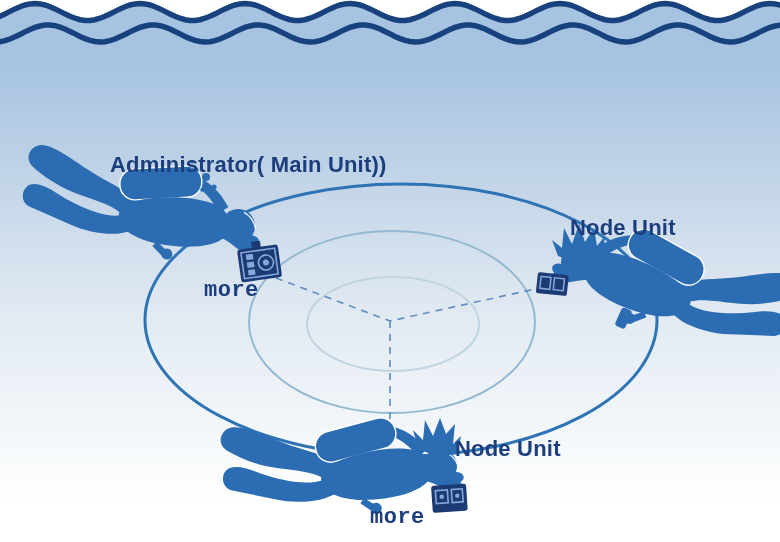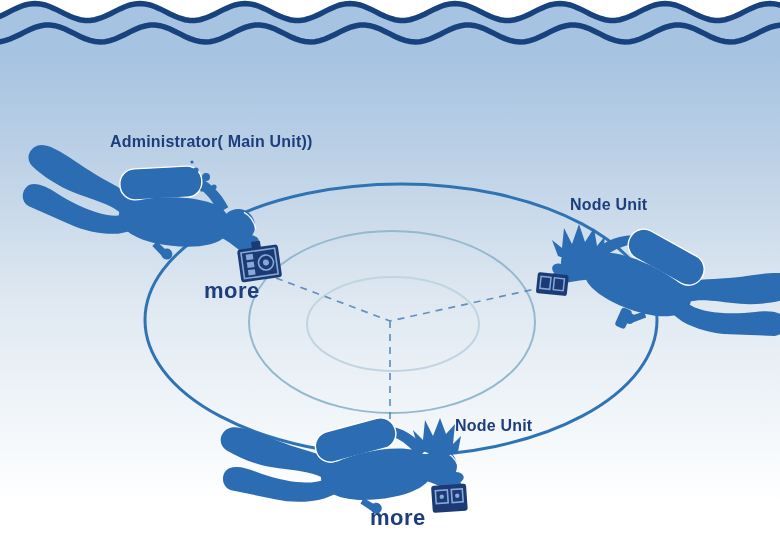--- a/index.html
+++ b/index.html
@@ -9,22 +9,22 @@
       #a6c3e1 0px, #a6c3e1 55px, #bdd1e6 160px,
       #dfe8f1 300px, #f3f7fa 430px, #ffffff 505px, #ffffff 542px);
     font-family:"Liberation Sans",sans-serif;
   }
   .stage{position:absolute;inset:0;width:780px;height:542px;}
   svg.scene{position:absolute;left:0;top:0;}
   .label{
     position:absolute;font-weight:bold;color:#1c3e7c;
     white-space:nowrap;line-height:1;user-select:none;
   }
-  .label-lg{font-size:16px;letter-spacing:0.2px;}
-  .label-more{font-size:22px;letter-spacing:0.5px;}
+  .label-lg{font-size:22px;letter-spacing:0.2px;margin-top:20px;}
+  .label-more{font-size:22px;letter-spacing:0.5px;font-family:Liberation Mono, monospace;}
 </style>
 </head>
 <body>
 
 <div class="stage">
 
   <svg class="scene" width="780" height="542" viewBox="0 0 780 542">
 
     <defs>
       <g id="diver-shape">

